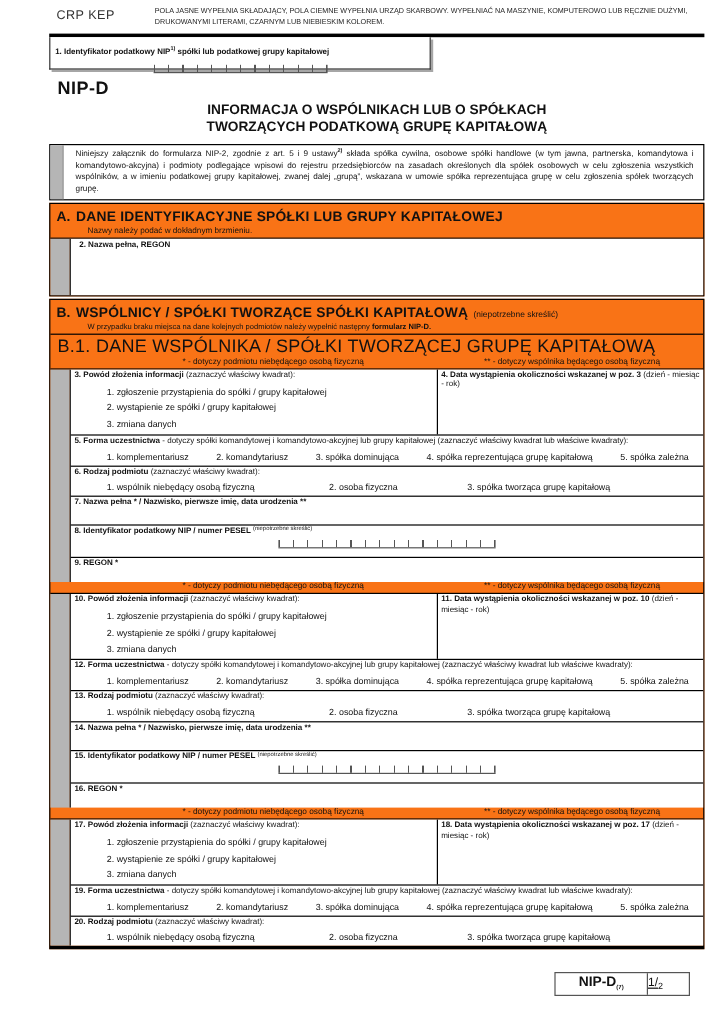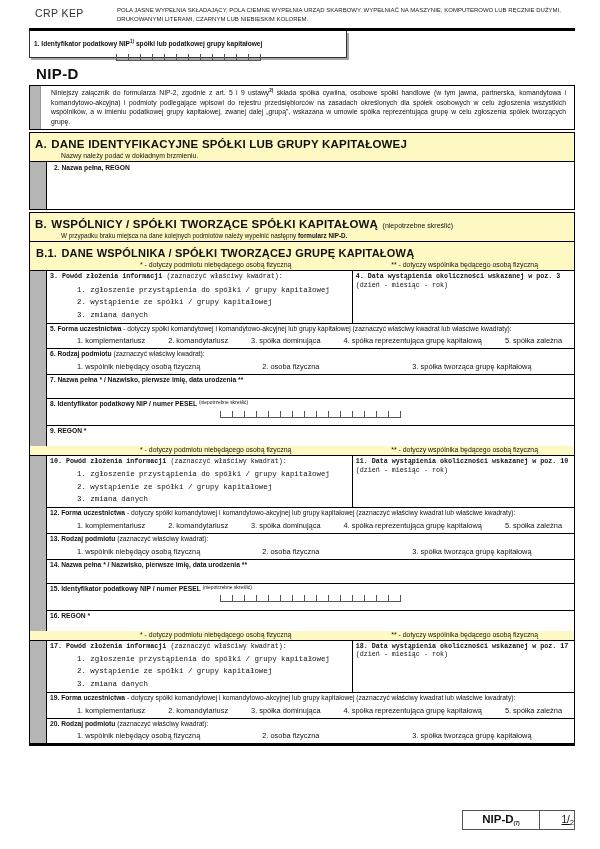--- a/index.html
+++ b/index.html
@@ -1,20 +1,20 @@
 <!DOCTYPE html>
 <html><head>
 <meta charset="utf-8">
 <style>
   html,body { margin:0; padding:0; }
   body {
     width:600px; height:849px; position:relative; background:#fff;
     font-family:"Liberation Sans", sans-serif; color:#111;
   }
-  .page { position:absolute; left:29px; top:4px; width:546px; }
+  .page { position:absolute; left:41px; top:4px; width:546px; }
 
   
   .hdr { display:flex; align-items:flex-start; margin-bottom:3px; }
   .hdr .crp { flex:none; width:88px; font-size:10.5px; letter-spacing:.4px; color:#333; padding:3px 0 0 6px; box-sizing:border-box; }
   .hdr .notes { font-size:6px; line-height:1.55; color:#222; padding-top:2px; }
 
   .rule-top { border-top:3px solid #000; }
 
   
   .nipbox { width:318px; height:27px; border:1.2px solid #333; border-top:none;
@@ -28,69 +28,69 @@
 
   .formcode { font-size:15px; font-weight:bold; letter-spacing:.4px; margin:7px 0 3px 7px; }
   .title { text-align:center; font-size:11.4px; font-weight:bold; line-height:1.28; margin:2px 0 6px; }
 
   
   .intro { display:flex; border:1.6px solid #000; }
   .strip10 { flex:none; width:10px; background:#b5b5b5; border-right:1px solid #999; }
   .intro .txt { padding:2px 8px 3px 10px; font-size:6.8px; line-height:1.42; text-align:justify; }
 
   
-  .sect { border:1.8px solid #000; margin-top:2px; background:#fef9c3; }
+  .sect { border:1.8px solid #000; margin-top:2px; background:#f97316; }
   .sect.last { border-bottom-width:3px; }
   .sect-head { padding:1px 4px 1px 5px; }
   .big { font-size:11.5px; font-weight:bold; letter-spacing:.2px; }
   .hnote { font-size:7px; font-weight:normal; }
   .ssub { font-size:6.8px; margin:0 0 1px 26px; }
   .bsub { font-size:6.3px; margin:0 0 1px 26px; }
   .b-head { padding:1px 4px 1px 5px; border-bottom:1.4px solid #000; }
 
   .sect-body { display:flex; border-top:1px solid #000; }
   .strip16 { flex:none; width:16px; background:#b5b5b5; }
   .fields { flex:1; border-left:1px solid #000; background:#fff; min-width:0; }
 
   .fieldA { height:45px; padding:1px 4px; }
   .flabel { font-size:6.7px; padding:1px 3px 0; line-height:1.3; }
   .flabel b { font-weight:bold; }
 
   
   .bn-head { padding:1px 4px 0 6px; }
-  .bn-title { font-size:11px; font-weight:bold; letter-spacing:.2px; }
+  .bn-title { font-size:15px; font-weight:normal; letter-spacing:.2px; }
   .bn-notes { display:flex; font-size:6.9px; padding:0 8px 2px 0; }
   .bn-notes .nl { margin-left:110px; }
   .bn-notes .nr { margin-left:auto; margin-right:28px; }
   .bn-body { display:flex; border-top:1px solid #000; }
 
   .row { border-bottom:1px solid #000; }
   .fields .row:last-child { border-bottom:none; }
-  .row-split { display:flex;font-family:Liberation Mono, monospace; }
+  .row-split { display:flex; }
   .cell-l { width:58%; border-right:1px solid #000; box-sizing:border-box; }
   .cell-r { flex:1; min-width:0; }
 
   .opt { font-size:7.4px; margin:4.5px 0 0 30px; }
   .opts-v { padding-bottom:4px; }
   .opts-h { display:flex; justify-content:space-between; font-size:7.4px; padding:3px 12px 3px 30px;align-items:center; }
   .opts-h3 { display:flex; font-size:7.4px; padding:3px 0 3px 30px; }
   .opts-h3 .o2 { margin-left:62px; }
-  .opts-h3 .o3 { margin-left:93px; }
+  .opts-h3 .o3 { margin-left:58px; }
 
   .row-name  { height:23px; }
   .row-id    { height:26px; }
   .row-regon { height:20px; }
   .tiny { font-size:4.9px; font-weight:normal; position:relative; top:-2px; }
   .input-space { height:10px; }
 
   
   .footer { position:absolute; top:810px; right:25px; display:flex; border:1.2px solid #555; background:#fff; }
   .fcell1 { width:76px; text-align:center; font-weight:bold; font-size:11.5px; padding:2px 0 3px; border-right:1.2px solid #555; }
   .fcell1 .sub { font-size:5px; vertical-align:-2px; }
-  .fcell2 { width:34px; text-align:right; font-size:10px; padding:3px 0 2px;text-decoration:underline; }
+  .fcell2 { width:34px; text-align:left; font-size:10px; padding:3px 0 2px;text-decoration:underline; }
   .fcell2 .den { font-size:7.5px; vertical-align:-2px; }
 </style>
 </head>
 <body>
 
 <div class="page">
 
   <div class="hdr">
     <div class="crp">CRP KEP</div>
     <div class="notes">
@@ -104,20 +104,24 @@
   <div class="nipbox">
     <span class="lbl">
       <span>1. Identyfikator podatkowy NIP</span><sup class="fnote">1)</sup>
       <span>spółki lub podatkowej grupy kapitałowej</span>
     </span>
     <div class="comb c1"></div>
   </div>
 
   <div class="formcode">NIP-D</div>
 
+  <div class="title">
+    <div>INFORMACJA O WSPÓLNIKACH LUB O SPÓŁKACH</div>
+    <div>TWORZĄCYCH PODATKOWĄ GRUPĘ KAPITAŁOWĄ</div>
+  </div>
 
   <div class="intro">
     <div class="strip10"></div>
     <div class="txt">
       <span>Niniejszy załącznik do formularza NIP-2, zgodnie z art. 5 i 9 ustawy</span><sup class="fnote">2)</sup>
       <span>składa spółka cywilna, osobowe spółki handlowe (w tym jawna, partnerska, komandytowa i komandytowo-akcyjna) i podmioty podlegające wpisowi do rejestru przedsiębiorców na zasadach określonych dla spółek osobowych w celu zgłoszenia wszystkich wspólników, a w imieniu podatkowej grupy kapitałowej, zwanej dalej „grupą”, wskazana w umowie spółka reprezentująca grupę w celu zgłoszenia spółek tworzących grupę.</span>
     </div>
   </div>
 
   <div class="sect">

